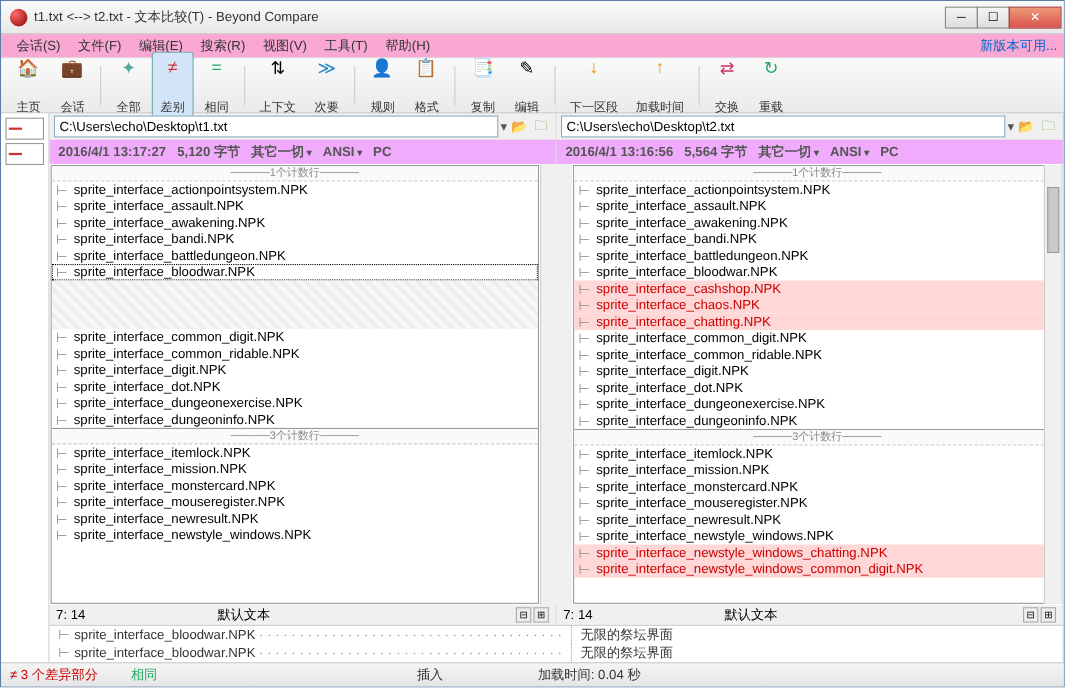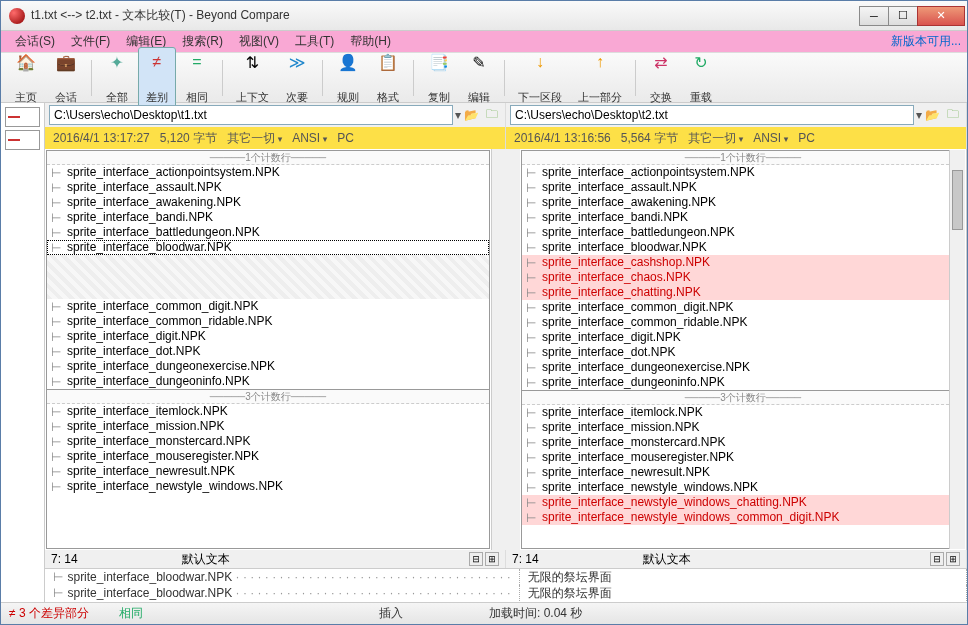--- a/index.html
+++ b/index.html
@@ -22,37 +22,37 @@
 .tool-sep { width: 1px; height: 36px; background: #ccc; margin: 0 4px; }
 .main { flex: 1; display: flex; overflow: hidden; }
 .thumb-col { width: 44px; background: #fff; border-right: 1px solid #ccc; padding: 4px; display: flex; flex-direction: column; gap: 3px; }
 .thumb { height: 20px; border: 1px solid #999; background: #fff; position: relative; }
 .thumb::after { content:""; position:absolute; left:2px; top:8px; width:12px; height:2px; background:#c33; }
 .panes { flex: 1; display: flex; flex-direction: column; overflow: hidden; }
 .path-row { display: flex; height: 24px; }
 .pane-col { flex: 1; display: flex; align-items: center; padding: 2px 4px; gap: 2px; border-right: 1px solid #ddd; }
 .path-input { flex: 1; height: 20px; border: 1px solid #8ab; padding: 0 4px; font-size: 12px; background: #fff; }
 .pico { width: 18px; height: 18px; display: flex; align-items: center; justify-content: center; cursor: pointer; color: #6a4; }
-.meta-row { display: flex; height: 22px; background: #fde047; }
+.meta-row { display: flex; height: 22px; background: #f0abfc; font-weight: bold; }
 .meta-col { flex: 1; display: flex; align-items: center; padding: 0 8px; gap: 10px; color: #555; border-right: 1px solid #ddd; }
 .meta-col span { white-space: nowrap; }
 .dd { cursor: pointer; }
 .dd::after { content: " ▾"; font-size: 9px; }
 .diff-area { flex: 1; display: flex; overflow: hidden; position: relative; gap: 28px; }
 .diff-pane { flex: 1; display: flex; flex-direction: column; background: #fff; overflow: hidden; border-right: 1px solid #ccc; font-family: "SimSun", monospace; }
 .diff-lines { flex: 1; overflow: hidden; border: 1px solid #999; margin: 1px; position: relative; }
 .sep-label { text-align: center; font-size: 10px; color: #888; background: #fafafa; border-bottom: 1px dashed #ccc; line-height: 13px; }
 .ln { padding: 0 2px 0 20px; line-height: 15px; white-space: nowrap; color: #000; position: relative; }
 .ln.diff { background: #ffd7d7; color: #c00; }
 .ln.gap { background: repeating-linear-gradient(45deg,#eee,#eee 4px,#f7f7f7 4px,#f7f7f7 8px); height: 44px; }
 .ln.sel { background: #fff; outline: 1px dotted #000; outline-offset: -1px; }
 .mark { position: absolute; left: 4px; top: 1px; color: #888; }
 .sub-sep { height: 1px; background: #999; }
 .diff-status { display: flex; height: 18px; background: #f0f0f0; font-size: 11px; }
-.ds-col { flex: 1; display: flex; align-items: center; padding: 0 6px; gap: 4px; border-right: 1px solid #ddd; position: relative; }
+.ds-col { flex: 1; display: flex; align-items: center; padding: 0 6px; gap: 20px; border-right: 1px solid #ddd; position: relative; }
 .ds-right { margin-left: auto; display:flex; gap:2px; }
 .mini-btn { width:14px; height:14px; border:1px solid #aaa; background:#eee; font-size:9px; display:flex; align-items:center; justify-content:center; }
 .detail-rows { height: 34px; background: #fff; border-top: 1px solid #ccc; overflow: hidden; font-family: "SimSun", monospace; }
 .det-row { display: flex; height: 16px; }
 .det-cell { flex: 1; padding: 0 8px; color: #333; border-right: 1px dotted #aaa; line-height: 16px; white-space: nowrap; }
 .det-cell .mk { color:#888; margin-right:4px; }
 .statusbar { height: 22px; background: linear-gradient(#f5f5f5,#e5e5e5); border-top: 1px solid #ccc; display: flex; align-items: center; padding: 0 8px; gap: 30px; color: #333; }
 .statusbar .s-diff { color: #c00; }
 .statusbar .s-same { color: #2a6; }
 .sb-seg { min-width: 80px; }
@@ -133,21 +133,21 @@
         <div class="tool-ico">✎</div>
         <div class="tool-lbl">编辑</div>
       </div>
     <div class="tool-sep"></div>
     <div class="tool-btn">
         <div class="tool-ico" style="color:#e90">↓</div>
         <div class="tool-lbl">下一区段</div>
       </div>
     <div class="tool-btn">
         <div class="tool-ico" style="color:#e90">↑</div>
-        <div class="tool-lbl">上一部分</div>
+        <div class="tool-lbl">加载时间</div>
       </div>
     <div class="tool-sep"></div>
     <div class="tool-btn">
         <div class="tool-ico" style="color:#c36">⇄</div>
         <div class="tool-lbl">交换</div>
       </div>
     <div class="tool-btn">
         <div class="tool-ico" style="color:#2a6">↻</div>
         <div class="tool-lbl">重载</div>
       </div>

